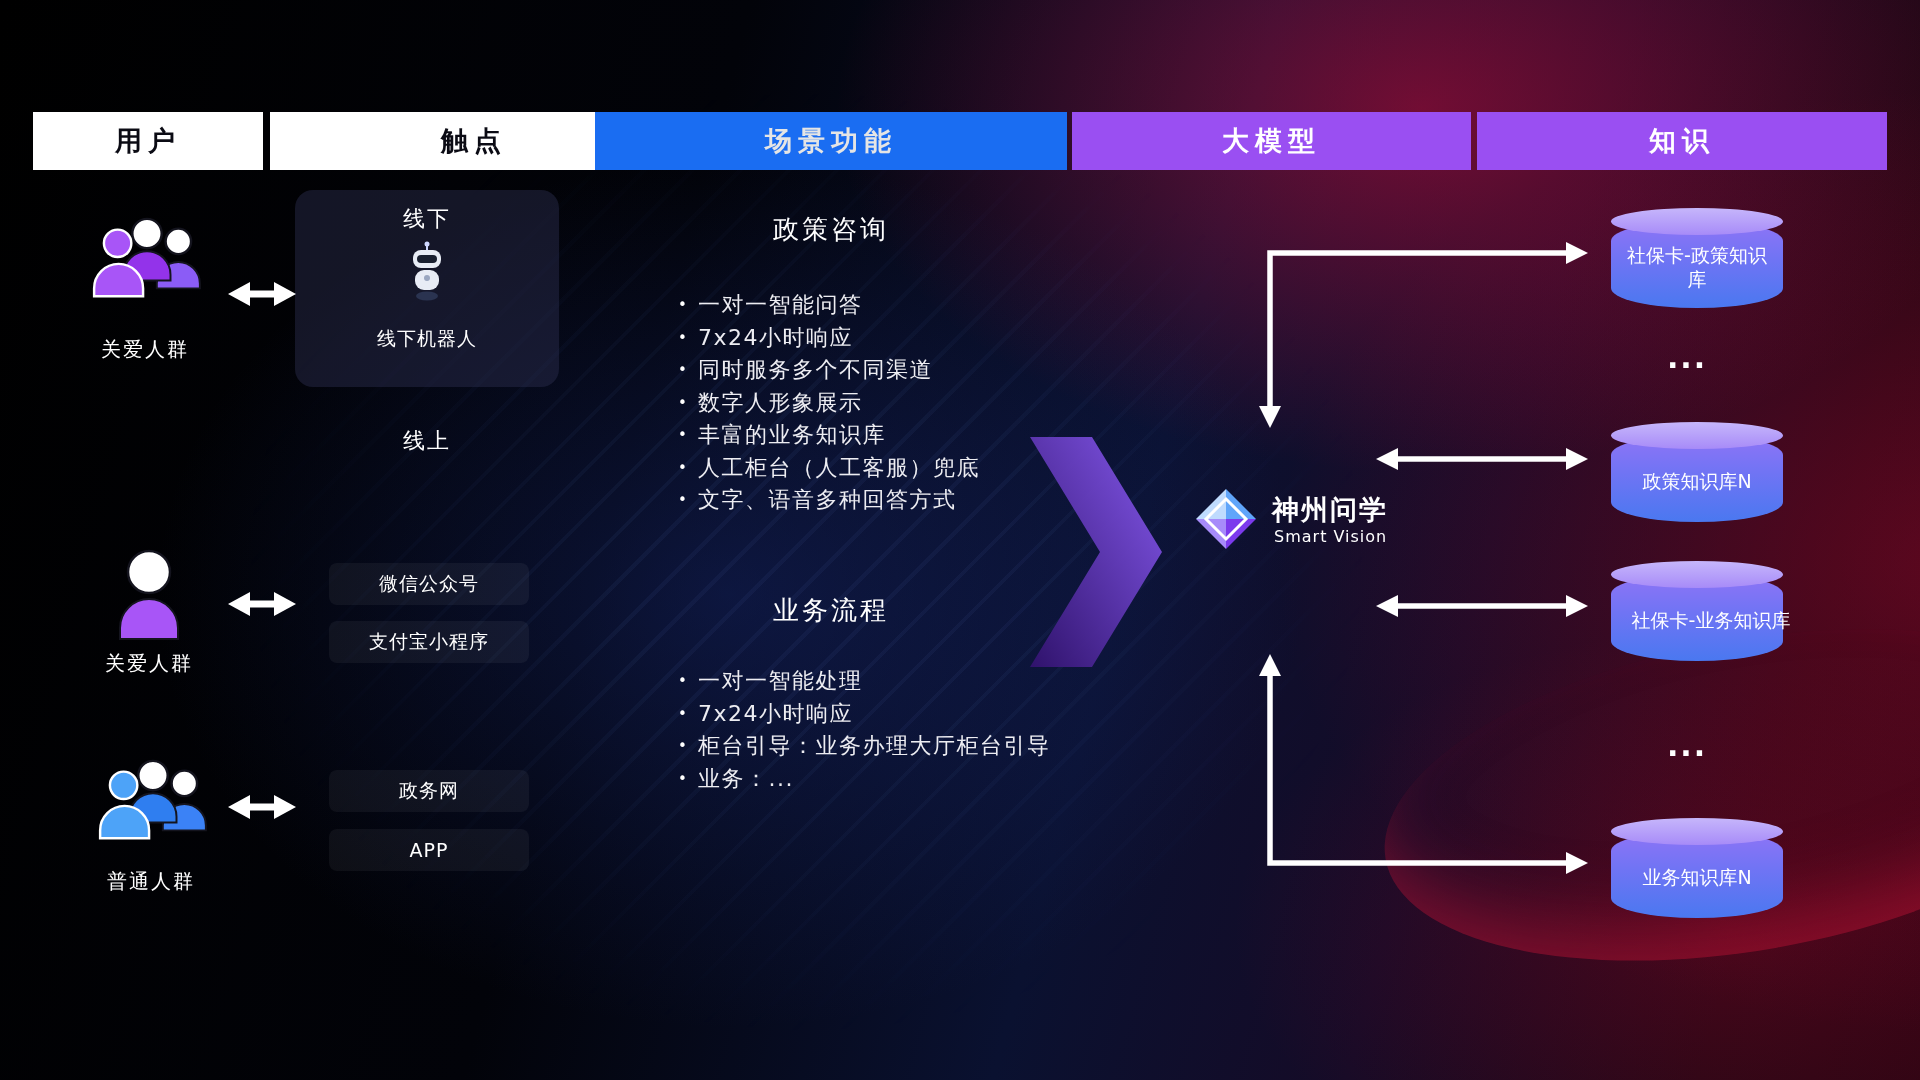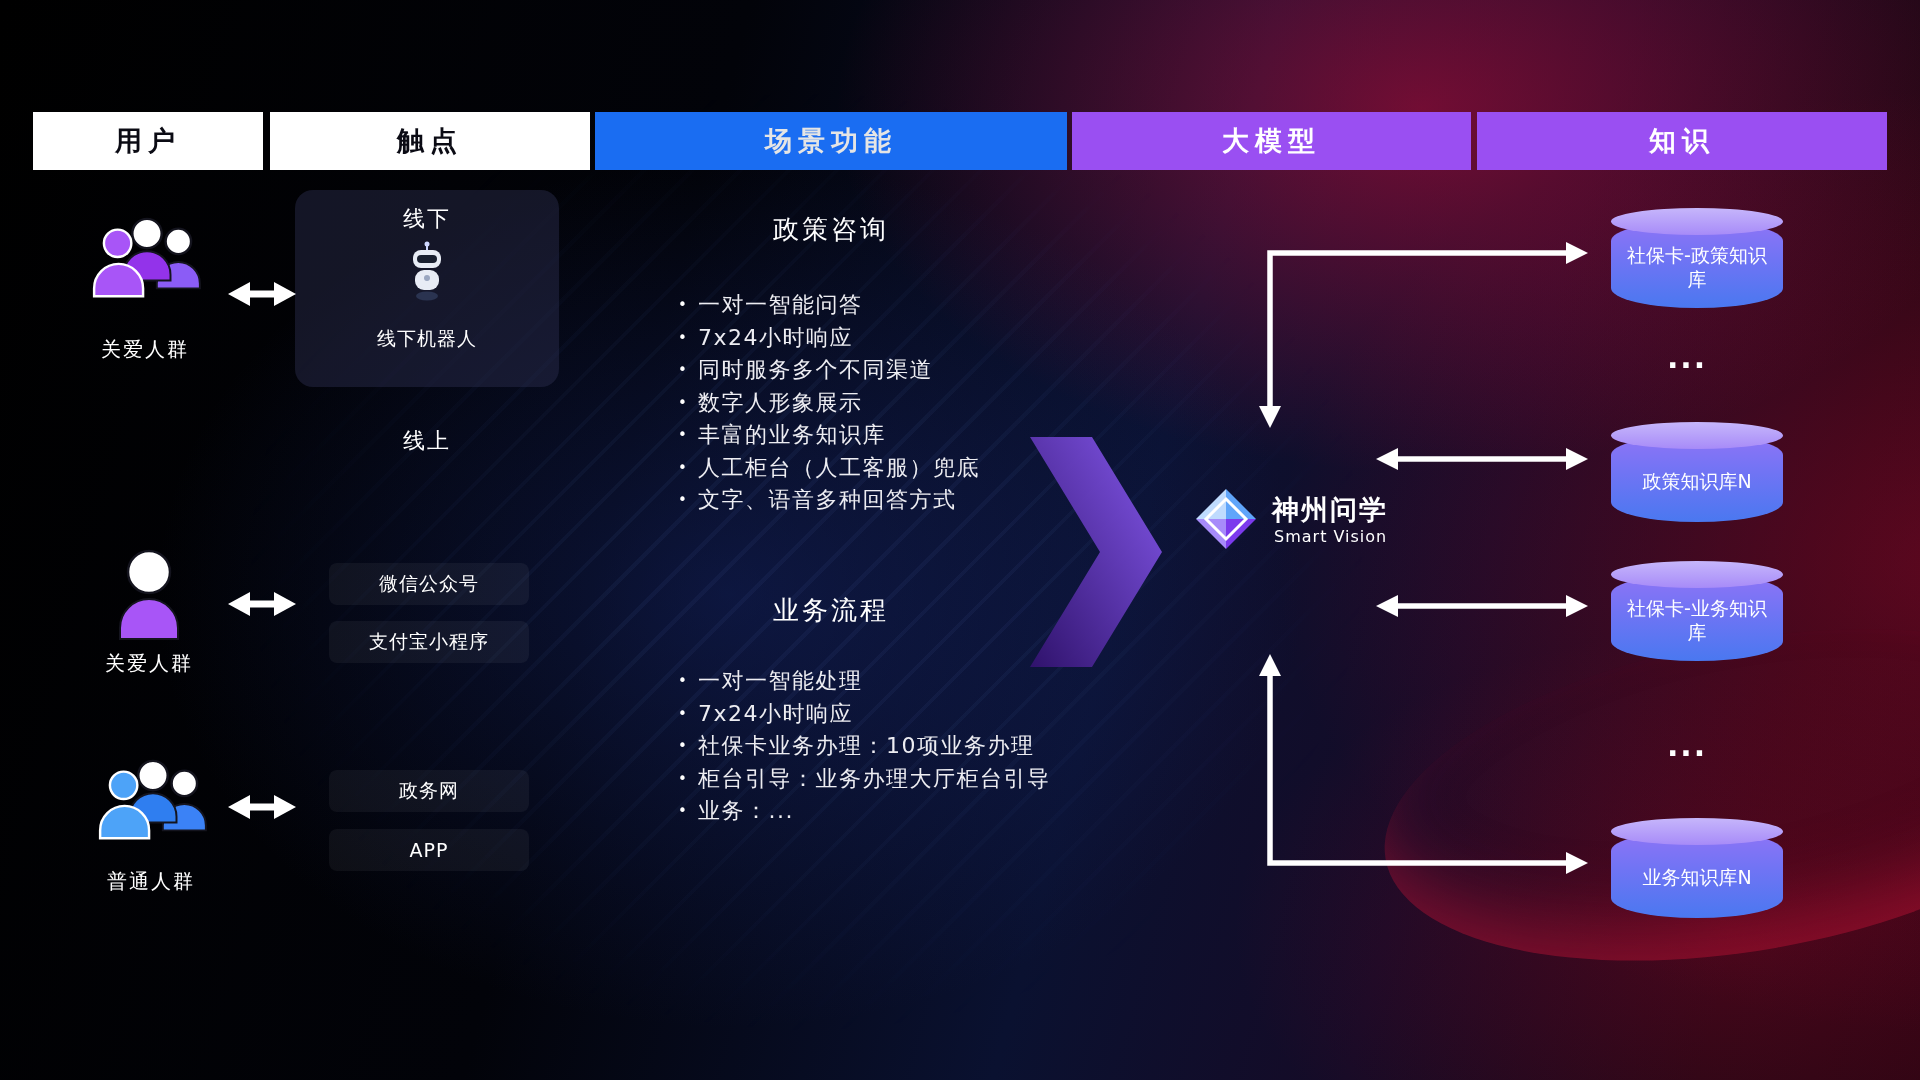--- a/index.html
+++ b/index.html
@@ -76,21 +76,21 @@
   .overlay-svg { position:absolute; left:0; top:0; pointer-events:none; }
 </style>
 </head>
 <body>
 
 <div id="stage">
   <div id="streaks"></div>
   <div id="red-arc"></div>
 
   <div class="hdr hdr-white" style="left:33px;   width:230px;">用户</div>
-  <div class="hdr hdr-white" style="left:270px;  width:320px;">触点</div>
+  <div class="hdr hdr-white" style="left:270px;  width:320px;padding-left:44px;">触点</div>
   <div class="hdr hdr-blue" style="left:595px;  width:472px;">场景功能</div>
   <div class="hdr hdr-purple" style="left:1072px; width:399px;">大模型</div>
   <div class="hdr hdr-purple" style="left:1477px; width:410px;">知识</div>
 
   <div class="icon-box" style="left:88px; top:212px;">
     <svg width="118" height="94" viewBox="0 0 120 96">
       <circle cx="92" cy="30" r="13" fill="#fff" stroke="#14141e" stroke-width="2.5"></circle>
       <path d="M70,78 v-5 a22,22 0 0 1 44,0 v5 z" fill="#8b5cf6" stroke="#14141e" stroke-width="2"></path>
       <circle cx="60" cy="22" r="15" fill="#fff" stroke="#14141e" stroke-width="2.5"></circle>
       <path d="M36,70 v-6 a24,24 0 0 1 48,0 v6 z" fill="#9333ea" stroke="#14141e" stroke-width="2"></path>
@@ -151,21 +151,20 @@
     <li>数字人形象展示</li>
     <li>丰富的业务知识库</li>
     <li>人工柜台（人工客服）兜底</li>
     <li>文字、语音多种回答方式</li>
   </ul>
 
   <div class="scn-title" style="top:593px;">业务流程</div>
   <ul class="scn-list" style="top:665px;">
     <li>一对一智能处理</li>
     <li>7x24小时响应</li>
-    <li>社保卡业务办理：10项业务办理</li>
     <li>柜台引导：业务办理大厅柜台引导</li>
     <li>业务：...</li>
   </ul>
 
   <svg class="overlay-svg" style="left:1030px; top:437px;" width="136" height="230" viewBox="0 0 136 230">
     <defs>
       <linearGradient id="pa" x1="0" y1="1" x2="1" y2="0">
         <stop offset="0" stop-color="#31126e"></stop>
         <stop offset="1" stop-color="#8b5cf6"></stop>
       </linearGradient>
@@ -191,21 +190,21 @@
     <div class="cyl-label">社保卡-政策知识库</div>
   </div>
   <div class="dots" style="top:340px;">...</div>
 
   <div class="cylinder" style="top:422px;">
     <div class="cyl-body"></div>
     <div class="cyl-top"></div>
     <div class="cyl-label">政策知识库N</div>
   </div>
 
-  <div class="cylinder" style="top:561px;">
+  <div class="cylinder" style="top:561px;padding-left:28px;">
     <div class="cyl-body"></div>
     <div class="cyl-top"></div>
     <div class="cyl-label">社保卡-业务知识库</div>
   </div>
   <div class="dots" style="top:728px;">...</div>
 
   <div class="cylinder" style="top:818px;">
     <div class="cyl-body"></div>
     <div class="cyl-top"></div>
     <div class="cyl-label">业务知识库N</div>

